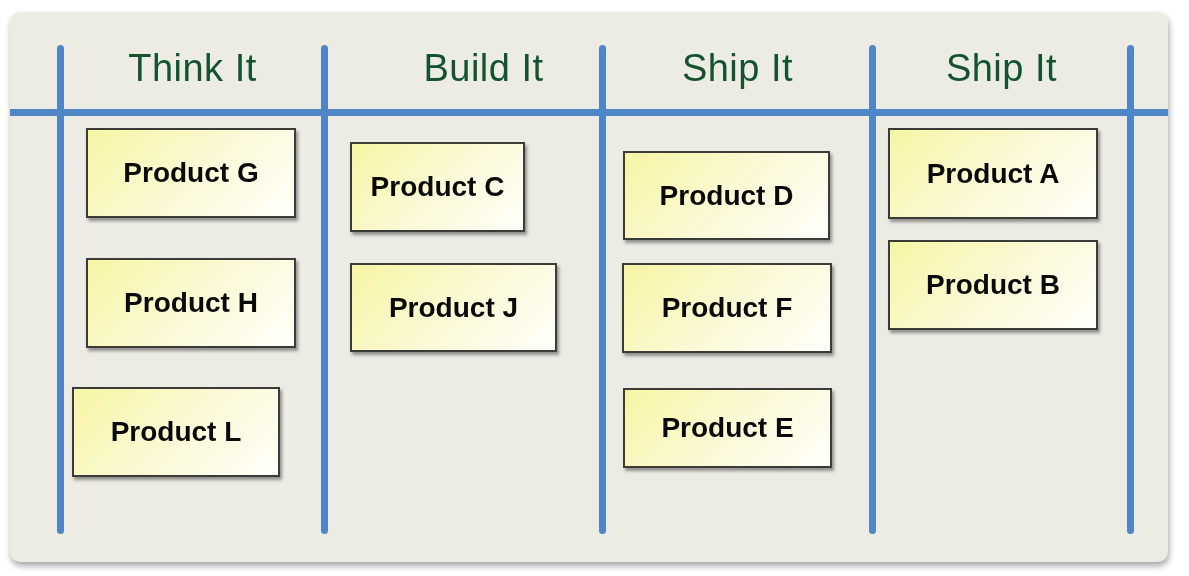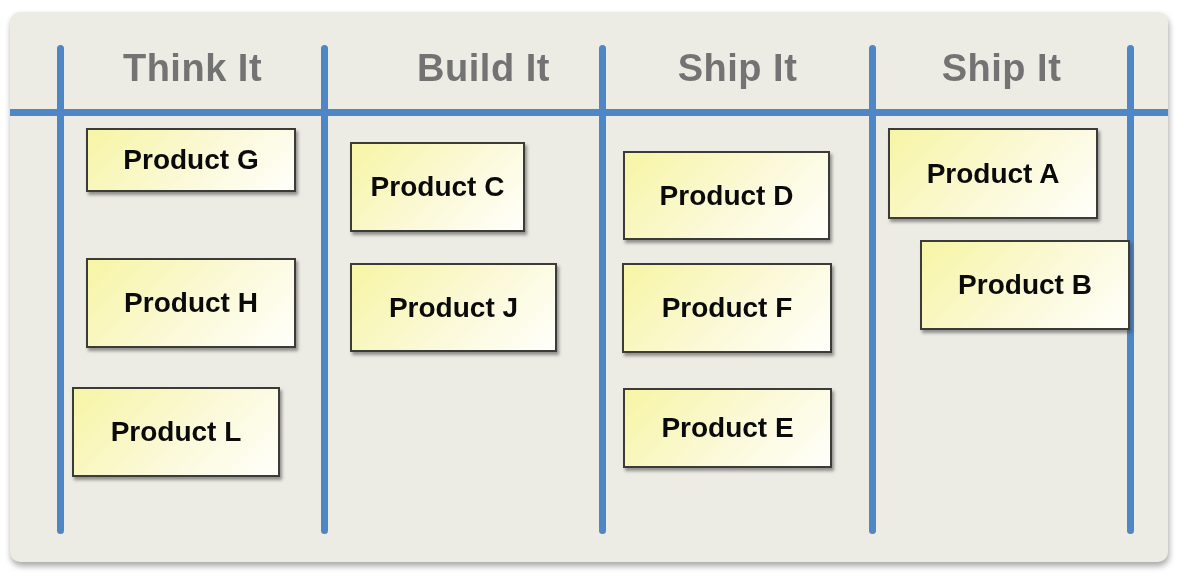--- a/index.html
+++ b/index.html
@@ -30,22 +30,22 @@
     width: 1158px; height: 7px;
     background: #4E86C6;
   }
   .col-header {
     position: absolute;
     top: 28px; height: 56px;
     display: flex;
     align-items: center;
     justify-content: center;
     font-size: 38px;
-    font-weight: bold;
-    color: #737373;
+    font-weight: normal;
+    color: #14532d;
     letter-spacing: 0.5px;
     white-space: nowrap;
   }
   .card {
     position: absolute;
     display: flex;
     align-items: center;
     justify-content: center;
     background: linear-gradient(135deg, #F7F5A4 0%, #FBF9D8 55%, #FFFFFB 100%);
     border: 2px solid #3B3B38;
@@ -69,21 +69,21 @@
   <div class="vline" style="left:859px"></div>
   <div class="vline" style="left:1117px"></div>
 
   <div class="hline"></div>
 
   <div class="col-header" style="left:54px;  width:257px">Think It</div>
   <div class="col-header" style="left:318px; width:311px">Build It</div>
   <div class="col-header" style="left:596px; width:263px">Ship It</div>
   <div class="col-header" style="left:866px; width:251px">Ship It</div>
 
-  <div class="card" style="left:76px; top:116px; width:210px; height:64px">
+  <div class="card" style="left:76px; top:116px; width:210px; height:90px">
     <span class="card-label">Product G</span>
   </div>
   <div class="card" style="left:76px; top:246px; width:210px; height:90px">
     <span class="card-label">Product H</span>
   </div>
   <div class="card" style="left:62px; top:375px; width:208px; height:90px">
     <span class="card-label">Product L</span>
   </div>
 
   <div class="card" style="left:340px; top:130px; width:175px; height:90px">
@@ -99,17 +99,17 @@
   <div class="card" style="left:613px; top:139px; width:207px; height:89px">
     <span class="card-label">Product D</span>
   </div>
   <div class="card" style="left:613px; top:376px; width:209px; height:80px">
     <span class="card-label">Product E</span>
   </div>
 
   <div class="card" style="left:878px; top:116px; width:210px; height:91px">
     <span class="card-label">Product A</span>
   </div>
-  <div class="card" style="left:910px; top:228px; width:210px; height:90px">
+  <div class="card" style="left:878px; top:228px; width:210px; height:90px">
     <span class="card-label">Product B</span>
   </div>
 
 </div>
 
 </body></html>

